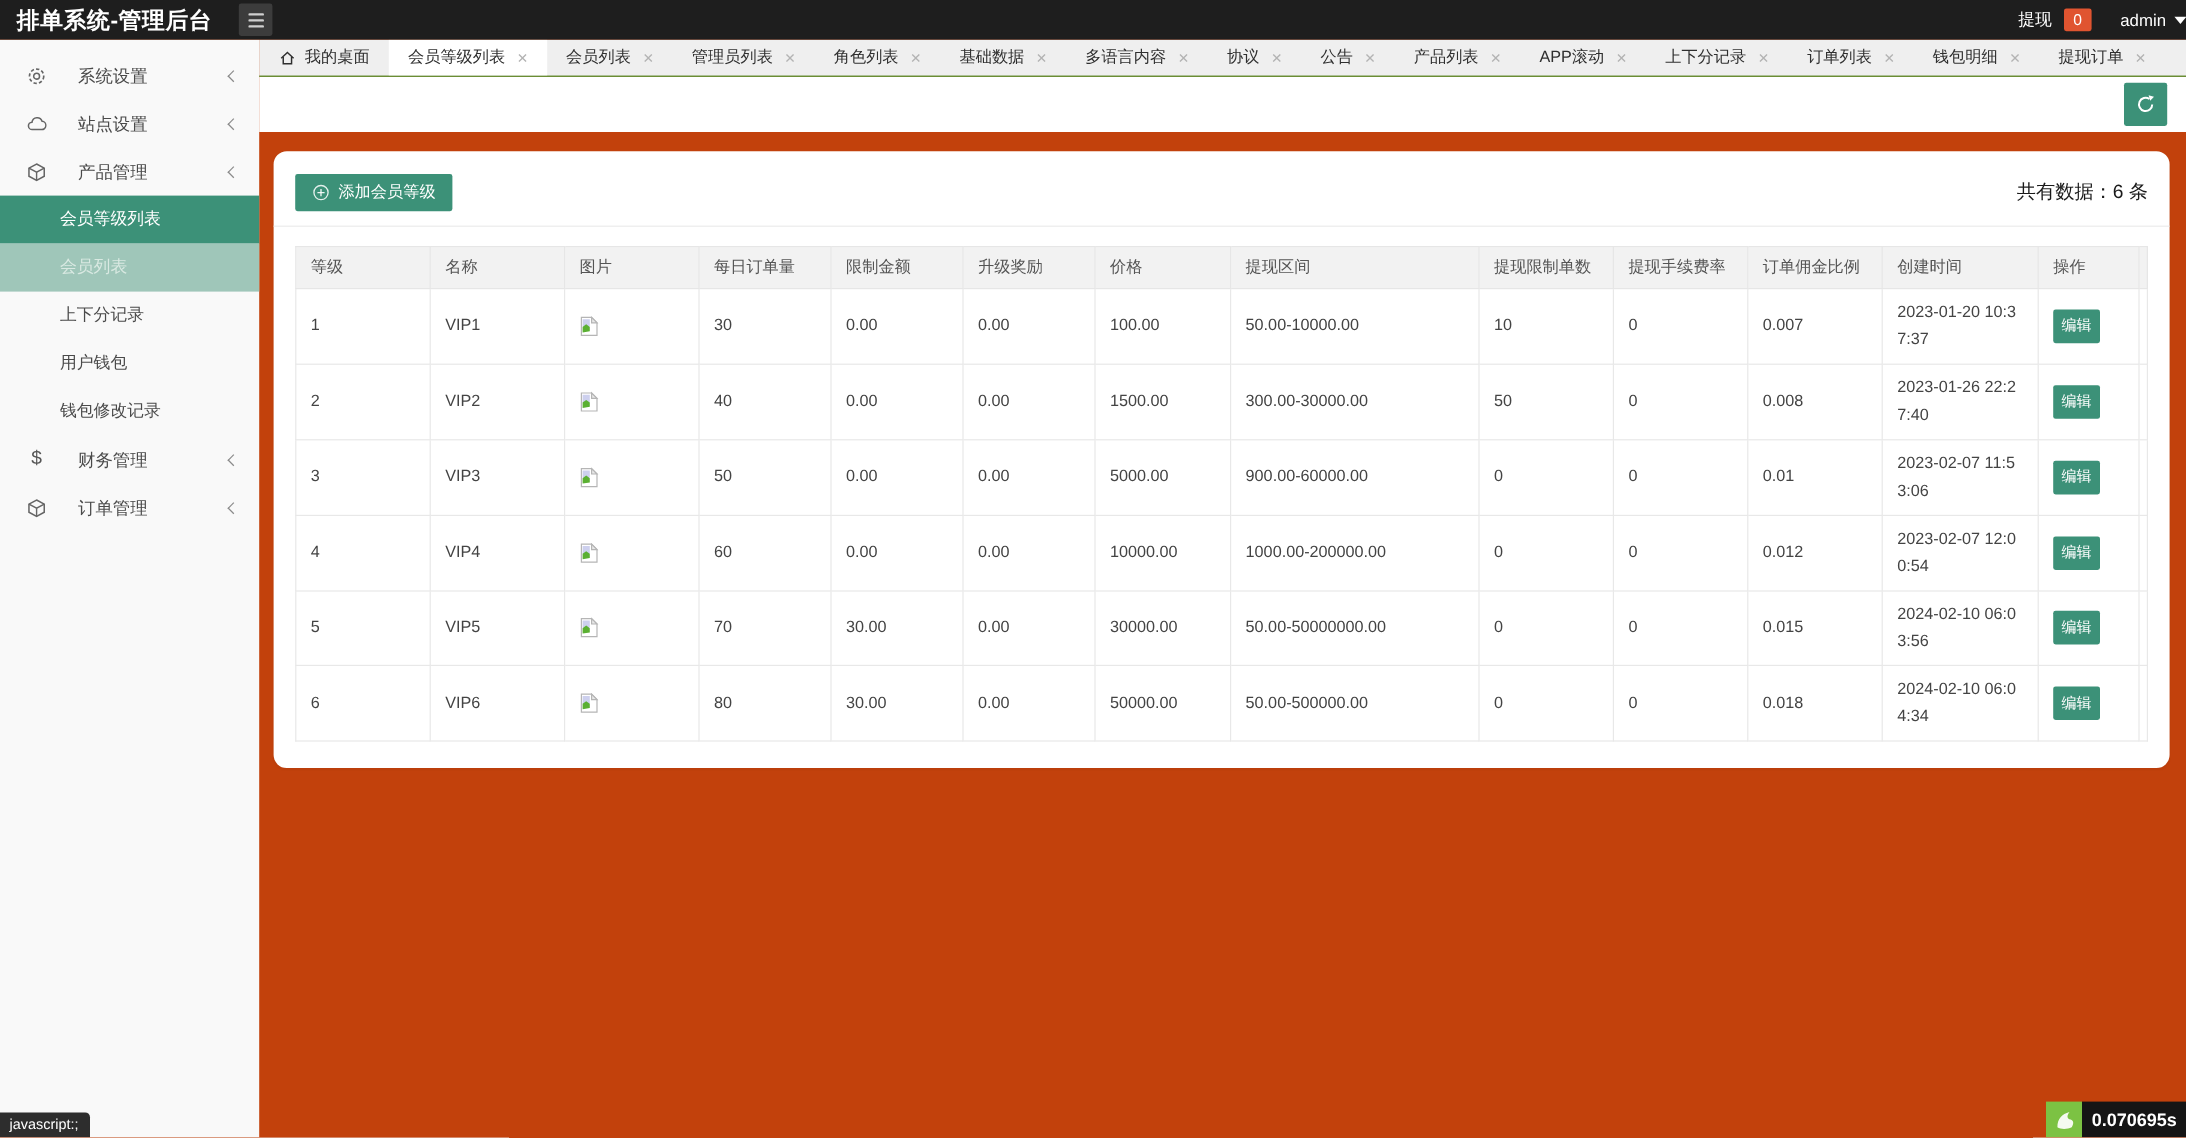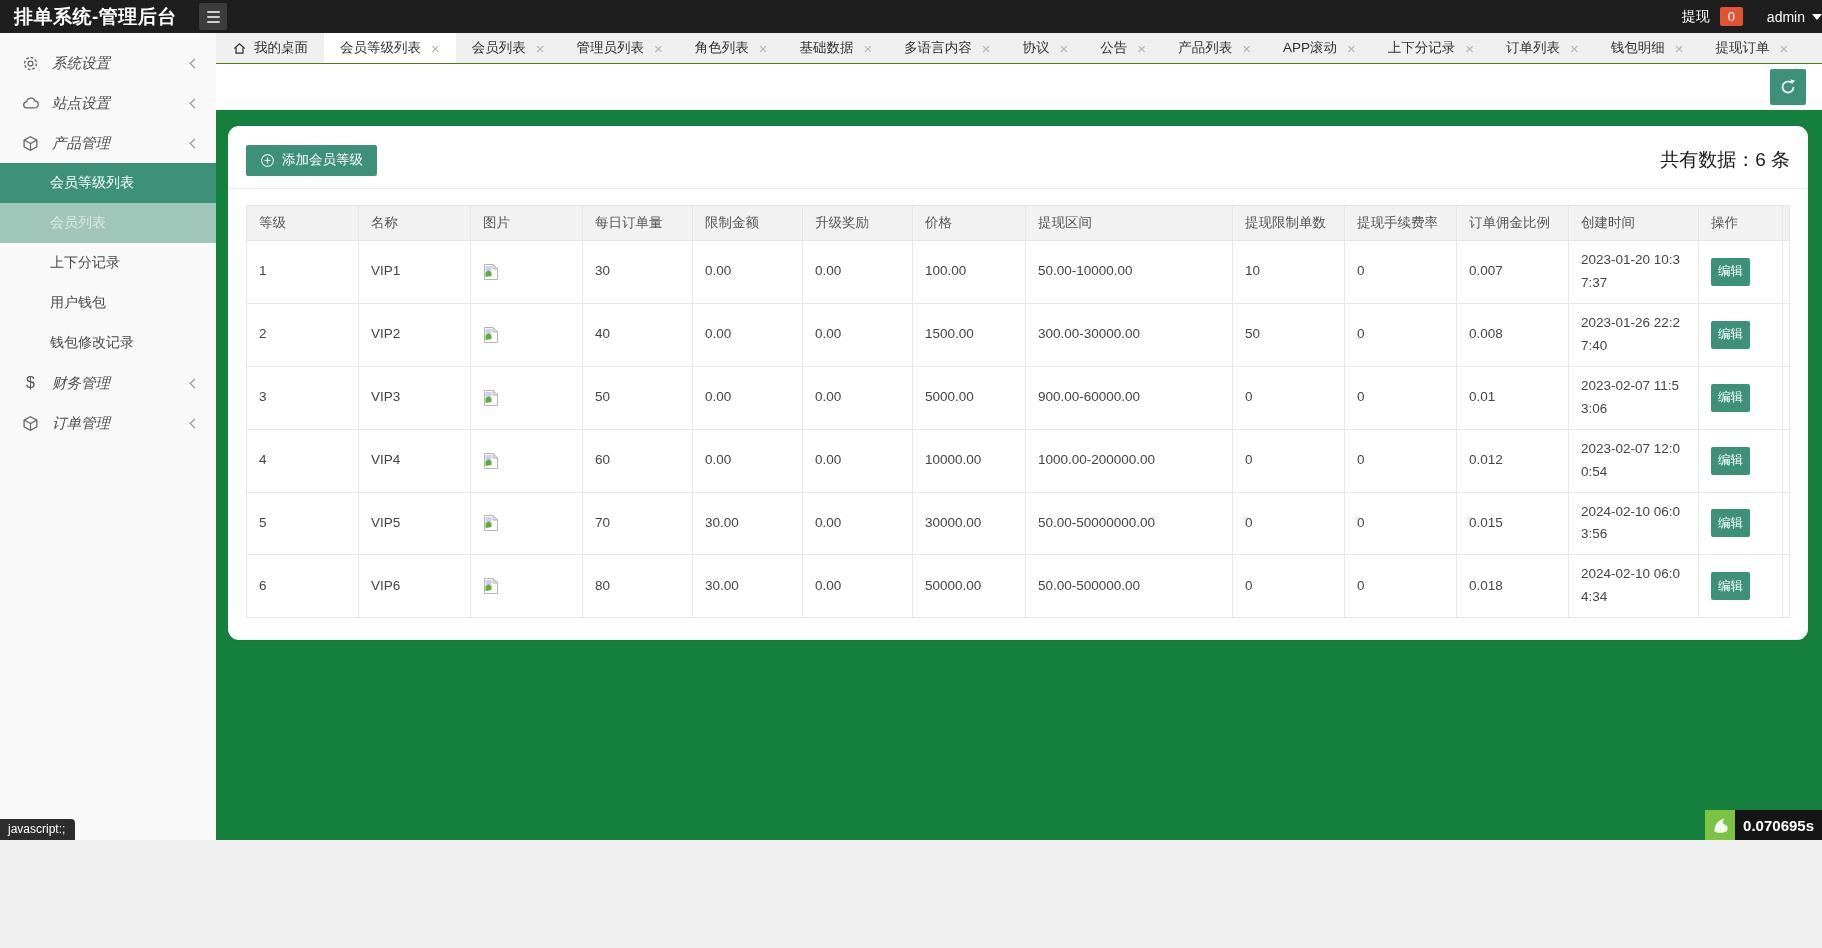--- a/index.html
+++ b/index.html
@@ -4,21 +4,21 @@
 <style>
   :root{
     --accent:#3c9178;
     --badge:#e05430;
     --trace-green:#7cc243;
     --topbar-bg:#1e1e1e;
   }
   *{margin:0;padding:0;box-sizing:border-box;}
   html,body{width:1822px;height:948px;overflow:hidden;}
   body{font-family:"Liberation Sans","DejaVu Sans",sans-serif;background:#efefef;color:#333;}
-  .screen{position:relative;width:1822px;height:840px;overflow:hidden;background:#15803d;}
+  .screen{position:relative;width:1822px;height:948px;overflow:hidden;background:#c2410c;}
 
   
   .topbar{position:absolute;top:0;left:0;right:0;height:33px;background:var(--topbar-bg);display:flex;align-items:center;z-index:30;}
   .app-title{color:#fff;font-size:19px;font-weight:bold;padding-left:14px;letter-spacing:.5px;white-space:nowrap;}
   .hamburger{position:absolute;left:199px;top:3px;width:28px;height:27px;background:#3c3c3c;border:none;border-radius:2px;display:flex;flex-direction:column;justify-content:center;align-items:center;gap:3px;cursor:pointer;}
   .hamburger .bar{display:block;width:13px;height:2px;background:#cfcfcf;border-radius:1px;}
   .topbar-right{margin-left:auto;display:flex;align-items:center;gap:10px;}
   .withdraw-label{color:#fff;font-size:14px;cursor:pointer;}
   .badge{min-width:23px;height:19px;background:var(--badge);color:#fff;font-size:13px;border-radius:2px;display:inline-flex;align-items:center;justify-content:center;padding:0 5px;cursor:pointer;}
   .username{color:#fff;font-size:14px;display:inline-flex;align-items:center;gap:7px;margin-left:14px;cursor:pointer;}
@@ -29,39 +29,39 @@
   .tab{display:flex;align-items:center;padding:0 16px;font-size:13.5px;color:#2f2f2f;white-space:nowrap;cursor:pointer;}
   .tab .x{margin-left:10px;color:#b3b3b3;font-size:15px;line-height:1;}
   .tab.active{background:#fff;}
   .home-tab{gap:7px;}
   .home-tab svg{display:block;}
 
   
   .sidebar{position:absolute;top:33px;left:0;bottom:0;width:216px;background:#f9f9f9;padding-top:10px;z-index:10;}
   .side-item{height:40px;display:flex;align-items:center;padding:0 18px 0 22px;font-size:14.5px;color:#4a4a4a;cursor:pointer;position:relative;}
   .side-item .micon{width:17px;height:17px;display:inline-flex;align-items:center;justify-content:center;color:#666;}
-  .side-item .mlabel{margin-left:13px;font-style:italic;}
+  .side-item .mlabel{margin-left:26px;}
   .side-item.expanded{background:#ececec;}
   .chev{width:7px;height:7px;display:inline-block;margin-left:auto;}
   .chev.left{border-left:1.5px solid #8a8a8a;border-bottom:1.5px solid #8a8a8a;transform:rotate(45deg);}
   .chev.down{border-right:1.5px solid #8a8a8a;border-bottom:1.5px solid #8a8a8a;transform:rotate(45deg);margin-top:-3px;}
   .side-sub{height:40px;display:flex;align-items:center;padding-left:50px;font-size:14px;color:#4a4a4a;cursor:pointer;}
   .side-sub.active{background:var(--accent);color:#fff;}
   .side-sub.muted{background:#9fc6b9;color:#d9e9e2;}
   .dollar-glyph{font-size:16px;color:#555;line-height:1;}
 
   
   .toolstrip{position:absolute;top:64px;left:216px;right:0;height:46px;background:#fff;}
   .refresh-btn{position:absolute;right:16px;top:5px;width:36px;height:36px;background:var(--accent);border:none;border-radius:2px;display:flex;align-items:center;justify-content:center;cursor:pointer;}
 
   
   .card{position:absolute;left:228px;right:14px;top:126px;background:#fff;border-radius:11px;padding:16px 18px 22px 18px;box-shadow:0 1px 2px rgba(0,0,0,.04);}
   .card-head{display:flex;align-items:center;height:36px;}
   .add-btn{display:inline-flex;align-items:center;gap:7px;height:31px;padding:0 14px;background:var(--accent);color:#fff;border:none;border-radius:2px;font-size:13.5px;cursor:pointer;}
-  .total-text{margin-left:auto;font-size:19px;color:#1a1a1a;}
+  .total-text{margin-left:auto;font-size:16px;color:#1a1a1a;}
   .head-divider{border-bottom:1px solid #ececec;margin:10px -18px 0 -18px;}
 
   table{width:100%;border-collapse:collapse;table-layout:fixed;margin-top:16px;}
   th{background:#f2f2f2;border:1px solid #e6e6e6;font-weight:normal;color:#555;font-size:13.5px;text-align:left;padding:0 12px;height:35px;}
   td{border:1px solid #e8e8e8;padding:8px 12px;height:59px;font-size:13.5px;color:#444;word-break:break-all;line-height:1.7;background:#fff;}
   .edit-btn{width:39px;height:28px;background:var(--accent);color:#fff;border:none;border-radius:2px;font-size:12.5px;cursor:pointer;}
   .img-cell svg{display:block;}
 
   
   .status-tip{position:absolute;left:0;bottom:0;background:#2d2d2d;color:#fff;font-size:12px;padding:3px 10px 4px 8px;border-top-right-radius:4px;z-index:40;}

